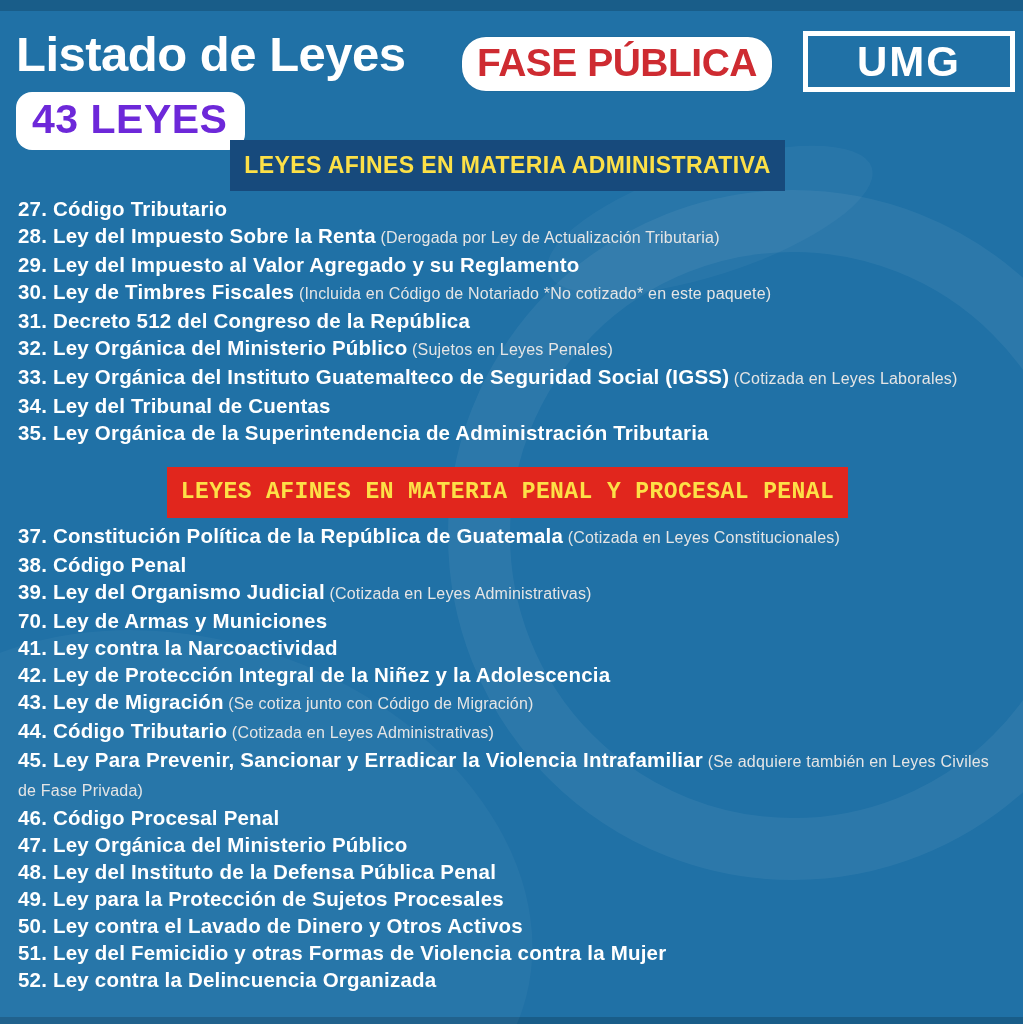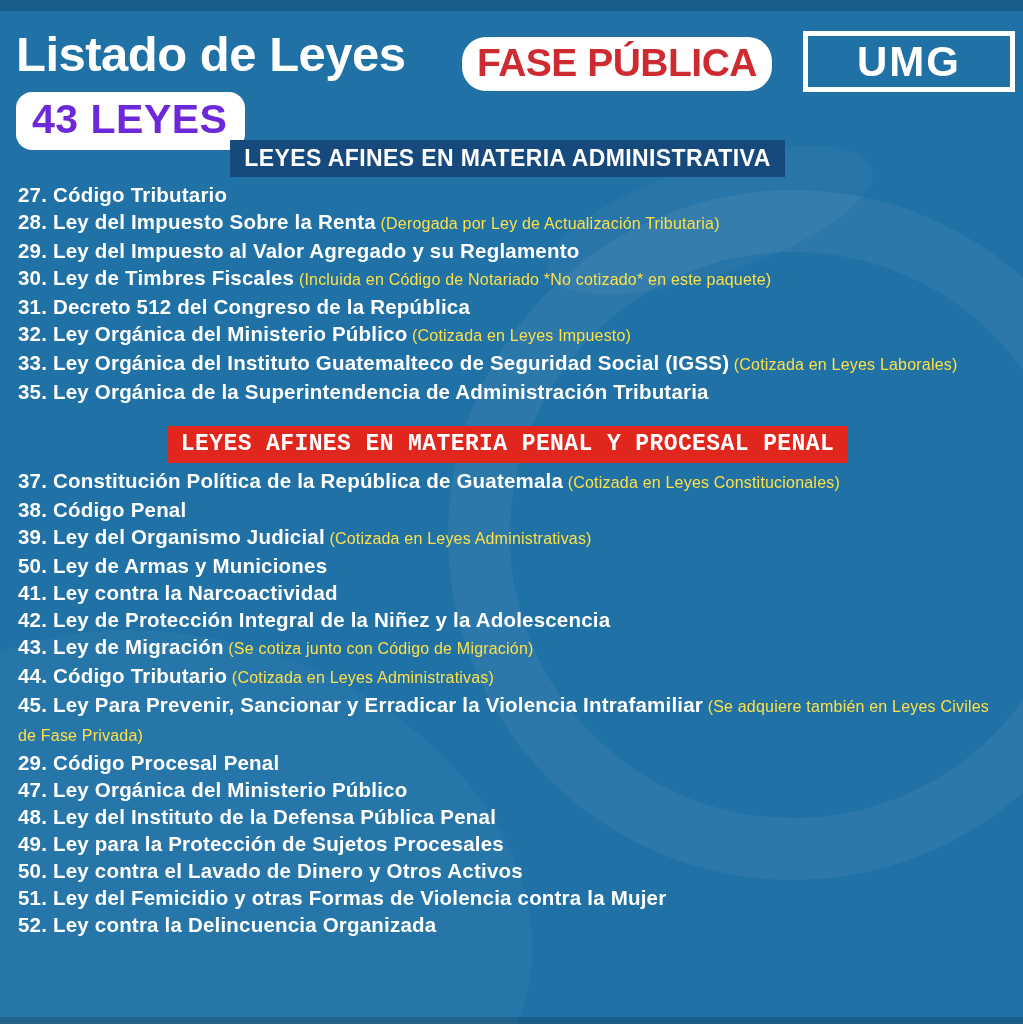--- a/index.html
+++ b/index.html
@@ -50,33 +50,33 @@
   .count-badge{
     position:absolute;left:16px;top:92px;
     background:#ffffff;border-radius:16px;padding:4px 18px 7px 16px;
     font-size:41px;font-weight:800;color:#6d28d9;letter-spacing:0.5px;
   }
 
   .content{position:absolute;left:18px;top:140px;width:979px;}
   .section-header-wrap{text-align:center;margin-bottom:4px;}
   .section-header-wrap.later{margin-top:21px;font-family:Liberation Mono, monospace;}
   .section-header{
-    display:inline-block;color:#ffffff;font-weight:700;font-size:23px;
-    line-height:29px;padding:4px 14px;letter-spacing:0.4px;
+    display:inline-block;color:#fde047;font-weight:700;font-size:23px;
+    line-height:29px;padding:11px 14px;letter-spacing:0.4px;
   }
   .section-header.navy{background:#174a7c;}
   .section-header.red{background:#e1261d;}
 
   .law-list{margin:0;}
   .law-item{
     font-size:20.5px;font-weight:700;color:#ffffff;
     line-height:27px;letter-spacing:0.2px;
   }
   .law-note{
-    font-size:16px;font-weight:400;color:#fde047;letter-spacing:0.2px;
+    font-size:16px;font-weight:400;color:#e5e5e5;letter-spacing:0.2px;
   }
 </style>
 </head>
 <body>
 
 <div class="edge-top"></div>
 <div class="edge-bottom"></div>
 
 <div class="wm wm-ring"></div>
 <div class="wm wm-swoosh1"></div>
@@ -90,36 +90,37 @@
 </div>
 
 <div class="content">
     <div class="section-header-wrap"><div class="section-header navy">LEYES AFINES EN MATERIA ADMINISTRATIVA</div></div>
     <div class="law-list">
       <div class="law-item"><span>27. Código Tributario</span></div>
       <div class="law-item"><span>28. Ley del Impuesto Sobre la Renta</span><span class="law-note"> (Derogada por Ley de Actualización Tributaria)</span></div>
       <div class="law-item"><span>29. Ley del Impuesto al Valor Agregado y su Reglamento</span></div>
       <div class="law-item"><span>30. Ley de Timbres Fiscales</span><span class="law-note"> (Incluida en Código de Notariado *No cotizado* en este paquete)</span></div>
       <div class="law-item"><span>31. Decreto 512 del Congreso de la República</span></div>
-      <div class="law-item"><span>32. Ley Orgánica del Ministerio Público</span><span class="law-note"> (Cotizada en Leyes Impuesto)</span></div>
+      <div class="law-item"><span>32. Ley Orgánica del Ministerio Público</span><span class="law-note"> (Sujetos en Leyes Penales)</span></div>
       <div class="law-item"><span>33. Ley Orgánica del Instituto Guatemalteco de Seguridad Social (IGSS)</span><span class="law-note"> (Cotizada en Leyes Laborales)</span></div>
+      <div class="law-item"><span>34. Ley del Tribunal de Cuentas</span></div>
       <div class="law-item"><span>35. Ley Orgánica de la Superintendencia de Administración Tributaria</span></div>
     </div>
     <div class="section-header-wrap later"><div class="section-header red">LEYES AFINES EN MATERIA PENAL Y PROCESAL PENAL</div></div>
     <div class="law-list">
       <div class="law-item"><span>37. Constitución Política de la República de Guatemala</span><span class="law-note"> (Cotizada en Leyes Constitucionales)</span></div>
       <div class="law-item"><span>38. Código Penal</span></div>
       <div class="law-item"><span>39. Ley del Organismo Judicial</span><span class="law-note"> (Cotizada en Leyes Administrativas)</span></div>
-      <div class="law-item"><span>50. Ley de Armas y Municiones</span></div>
+      <div class="law-item"><span>70. Ley de Armas y Municiones</span></div>
       <div class="law-item"><span>41. Ley contra la Narcoactividad</span></div>
       <div class="law-item"><span>42. Ley de Protección Integral de la Niñez y la Adolescencia</span></div>
       <div class="law-item"><span>43. Ley de Migración</span><span class="law-note"> (Se cotiza junto con Código de Migración)</span></div>
       <div class="law-item"><span>44. Código Tributario</span><span class="law-note"> (Cotizada en Leyes Administrativas)</span></div>
       <div class="law-item"><span>45. Ley Para Prevenir, Sancionar y Erradicar la Violencia Intrafamiliar</span><span class="law-note"> (Se adquiere también en Leyes Civiles de Fase Privada)</span></div>
-      <div class="law-item"><span>29. Código Procesal Penal</span></div>
+      <div class="law-item"><span>46. Código Procesal Penal</span></div>
       <div class="law-item"><span>47. Ley Orgánica del Ministerio Público</span></div>
       <div class="law-item"><span>48. Ley del Instituto de la Defensa Pública Penal</span></div>
       <div class="law-item"><span>49. Ley para la Protección de Sujetos Procesales</span></div>
       <div class="law-item"><span>50. Ley contra el Lavado de Dinero y Otros Activos</span></div>
       <div class="law-item"><span>51. Ley del Femicidio y otras Formas de Violencia contra la Mujer</span></div>
       <div class="law-item"><span>52. Ley contra la Delincuencia Organizada</span></div>
     </div>
   </div>
 
 </body></html>

